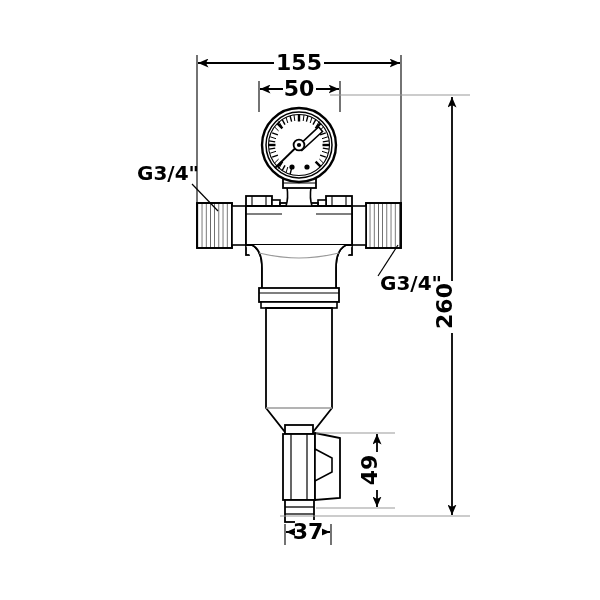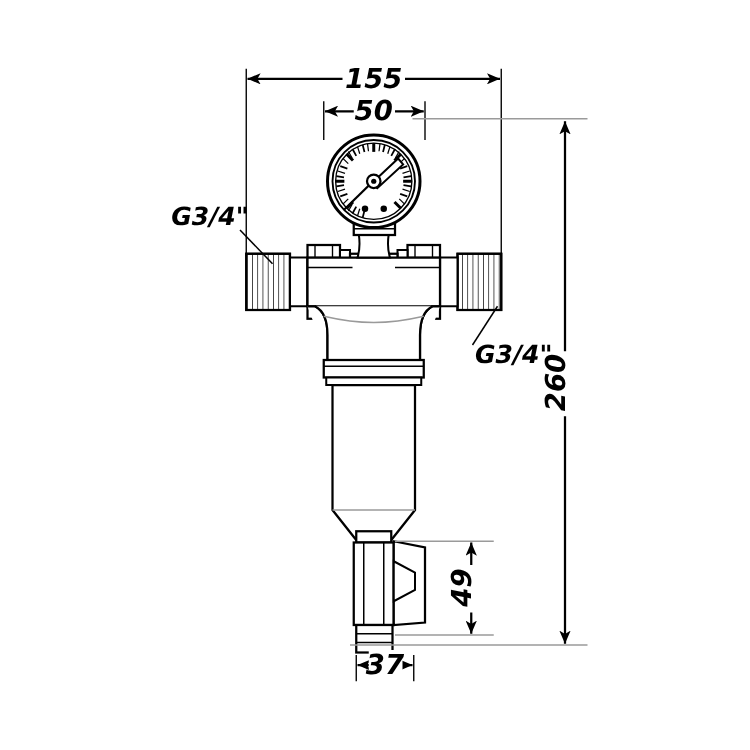--- a/index.html
+++ b/index.html
@@ -11,21 +11,20 @@
     width: 600px;
     height: 600px;
     font-family: "DejaVu Sans", sans-serif;
     overflow: hidden;
   }
   #drawing-root {
     position: relative;
     width: 600px;
     height: 600px;
     background: #ffffff;
-    font-style: italic;
   }
   svg.drawing {
     display: block;
     width: 600px;
     height: 600px;
   }
   .dim-text {
     font-family: "DejaVu Sans", sans-serif;
     font-weight: bold;
     font-size: 22px;

